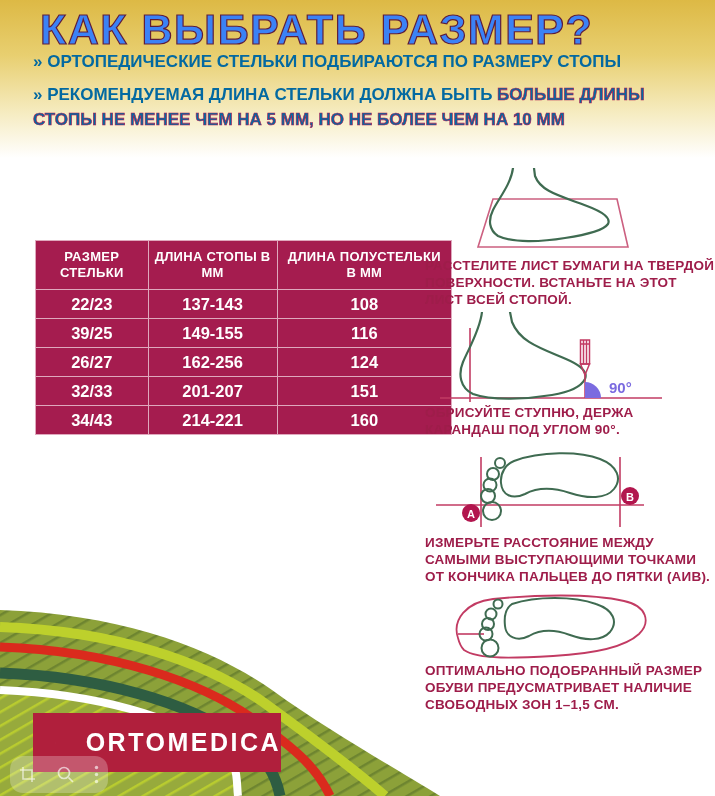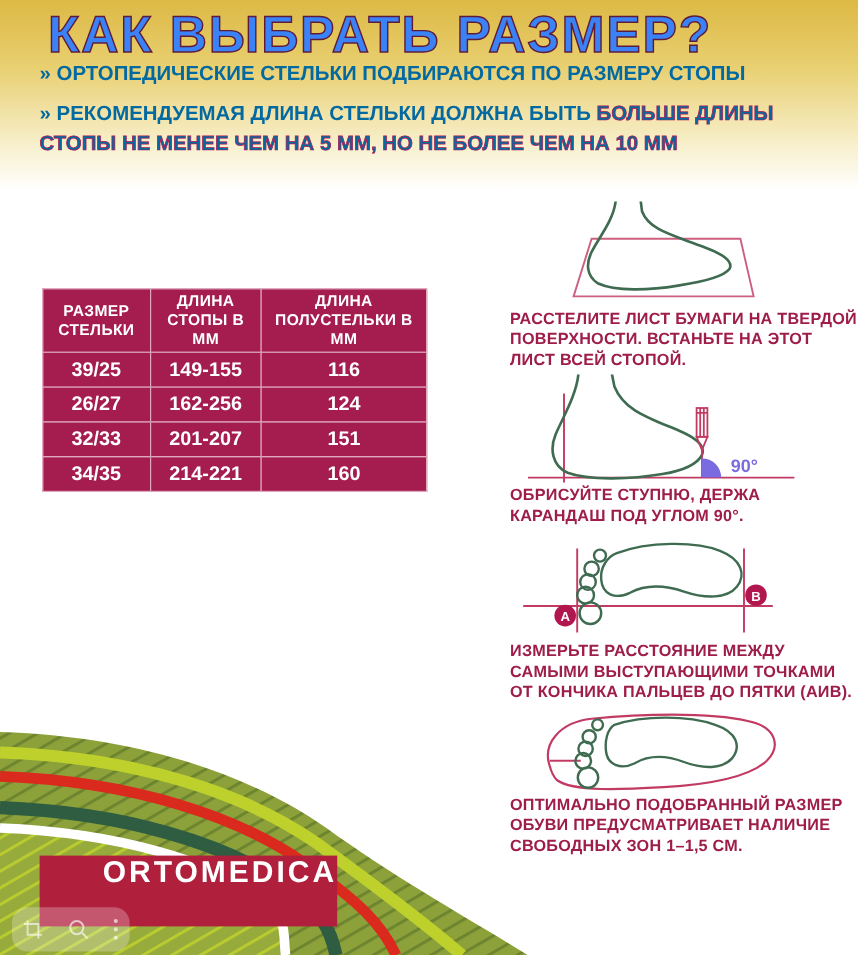--- a/index.html
+++ b/index.html
@@ -7,35 +7,35 @@
         font-family:"Liberation Sans", sans-serif;}
   .header-gradient{position:absolute;left:0;top:0;width:715px;height:158px;
         background:linear-gradient(180deg,#ddb945 0%,#e8cf70 35%,#f6ecc2 72%,#ffffff 100%);}
   .title{position:absolute;left:40px;top:5px;width:670px;color:#3b82f6;font-size:43px;
         font-weight:700;letter-spacing:1.5px;-webkit-text-stroke:1.2px #5e1b39;white-space:nowrap;}
   .bullets{position:absolute;left:33px;top:49px;width:655px;color:#0369a1;font-size:17px;
         font-weight:700;line-height:25.5px;}
   .bullet{margin-bottom:7px;}
   .b-strong{-webkit-text-stroke:0.6px #b2164e;}
   
-  .size-table{position:absolute;left:35px;top:240px;width:321px;border-collapse:collapse;}
+  .size-table{position:absolute;left:35px;top:240px;width:417px;border-collapse:collapse;}
   .size-table th,.size-table td{background:#a51c4f;color:#fff;text-align:center;
         border:1px solid #dfa8bd;}
   .size-table th{font-size:13px;font-weight:700;line-height:16px;height:44px;letter-spacing:.3px;padding:2px 4px;}
   .size-table td{font-size:16.5px;font-weight:700;height:28px;padding:0 4px;}
   .col1{width:93px}.col2{width:108px}.col3{width:149px}
   
   .fig{position:absolute;}
   .caption{position:absolute;left:425px;width:292px;color:#9e1d4a;font-size:13.5px;
         font-weight:700;line-height:17px;letter-spacing:.2px;}
   
   .waves{position:absolute;left:0;top:600px;z-index:1;}
   
   .logo{position:absolute;left:33px;top:713px;width:248px;height:59px;background:#b01f3c;
-        display:flex;gap:30px;padding-left:22px;box-sizing:border-box;z-index:5;}
+        display:flex;align-items:center;gap:30px;padding-left:22px;box-sizing:border-box;z-index:5;}
   .logo-text{color:#fff;font-size:25px;font-weight:700;letter-spacing:2.5px;}
   
   .overlay-pill{position:absolute;left:10px;top:756px;width:98px;height:37px;border-radius:13px;
         background:rgba(255,255,255,0.25);display:flex;align-items:center;
         justify-content:space-between;padding:0 9px;box-sizing:border-box;z-index:8;}
   .ov-ic{opacity:.8;display:flex;align-items:center;justify-content:center;cursor:pointer;}
 </style>
 </head>
 <body>
 
@@ -53,36 +53,41 @@
   <table class="size-table">
     <thead>
       <tr>
         <th class="col1">РАЗМЕР СТЕЛЬКИ</th>
         <th class="col2">ДЛИНА СТОПЫ В ММ</th>
         <th class="col3">ДЛИНА ПОЛУСТЕЛЬКИ В ММ</th>
       </tr>
     </thead>
     <tbody>
       <tr>
+        <td>22/23</td>
+        <td>137-143</td>
+        <td>108</td>
+      </tr>
+      <tr>
         <td>39/25</td>
         <td>149-155</td>
         <td>116</td>
       </tr>
       <tr>
         <td>26/27</td>
         <td>162-256</td>
         <td>124</td>
       </tr>
       <tr>
         <td>32/33</td>
         <td>201-207</td>
         <td>151</td>
       </tr>
       <tr>
-        <td>34/35</td>
+        <td>34/43</td>
         <td>214-221</td>
         <td>160</td>
       </tr>
     </tbody>
   </table>
 
   <svg class="fig" style="left:435px;top:168px;" width="250" height="90" viewBox="0 0 250 90">
     <polygon points="58,31 182,31 193,79 43,79" fill="none" stroke="#cc6080" stroke-width="1.6"></polygon>
     <path d="M 78 0 C 76 16, 64 30, 58 42 C 53 52, 54 62, 63 68 C 78 75, 106 74, 130 70 C 150 67, 168 63, 173 56 C 176 50, 168 44, 152 38 C 126 28, 106 24, 100 8 L 99 0" fill="none" stroke="#3f6b51" stroke-width="2.2" stroke-linecap="round"></path>
   </svg>

